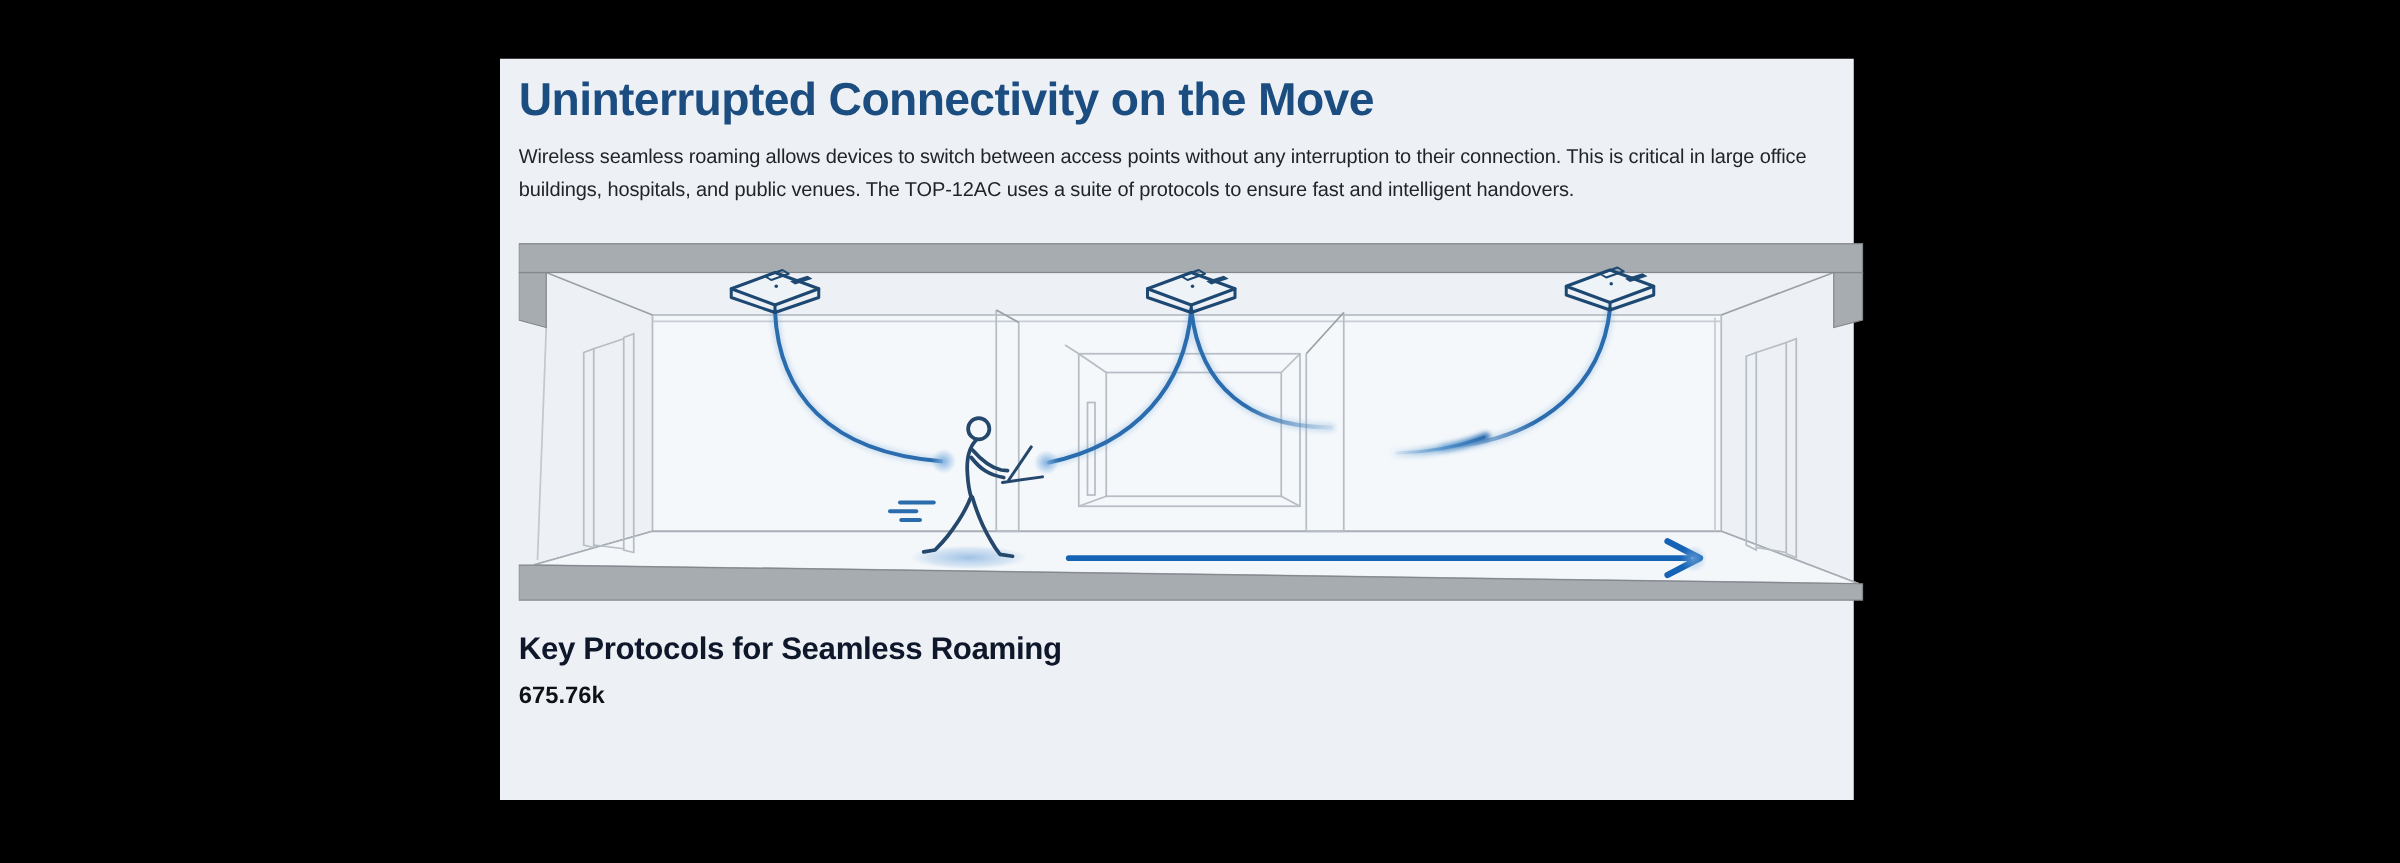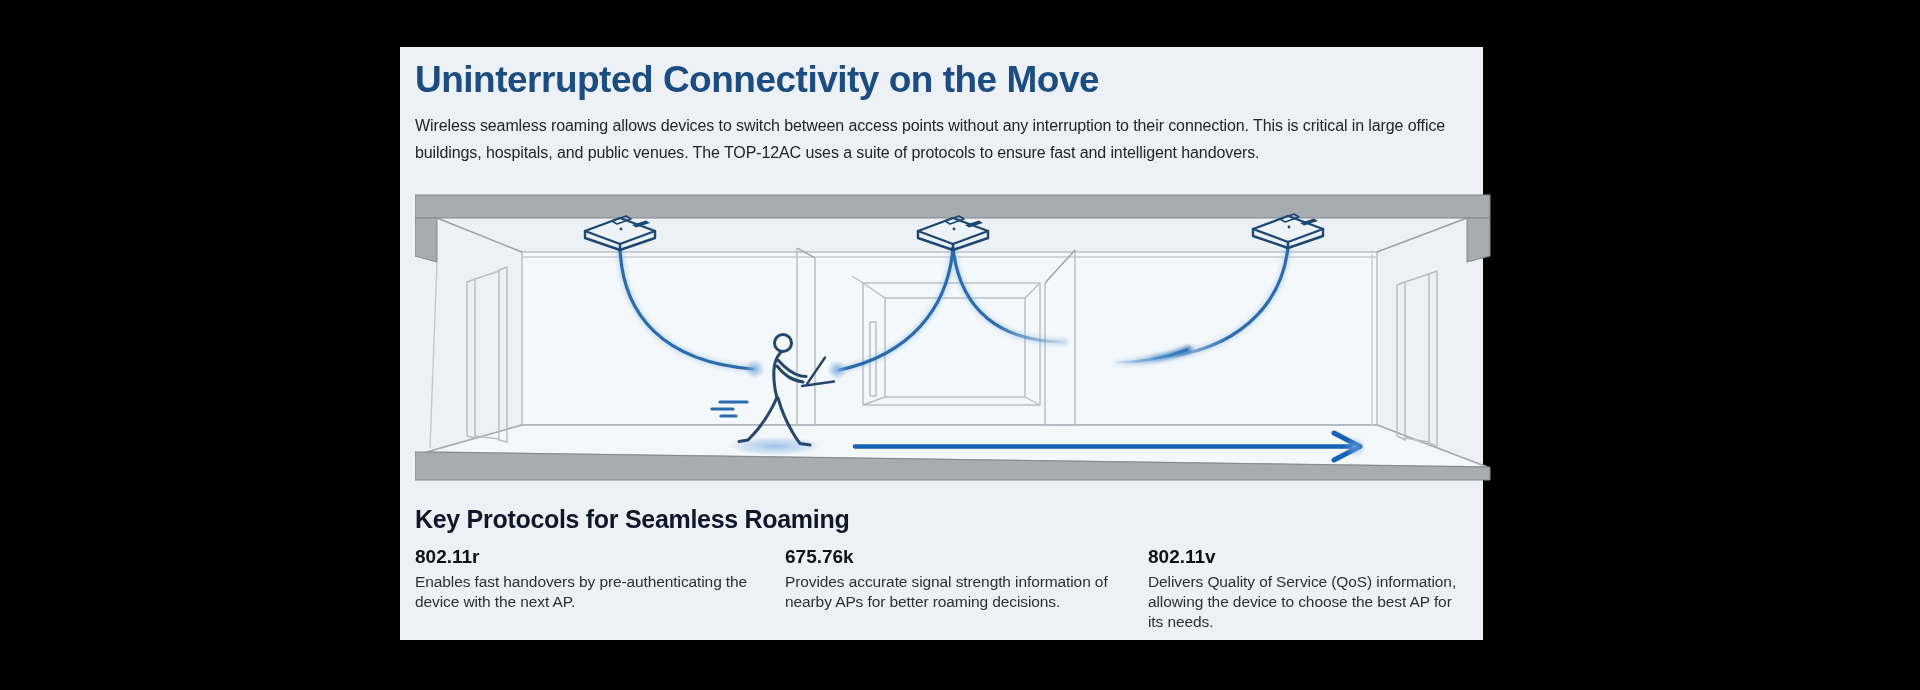--- a/index.html
+++ b/index.html
@@ -187,28 +187,19 @@
           <line x1="305" y1="212" x2="332" y2="212"></line>
           <line x1="297" y1="219" x2="318" y2="219"></line>
           <line x1="306" y1="226" x2="321" y2="226"></line>
         </g>
       </g>
     </svg>
 
     <h2 class="protocols-heading">Key Protocols for Seamless Roaming</h2>
 
     <div class="cols">
-      <div class="col c1">
-        <div class="pname">802.11r</div>
-        <div class="pdesc">Enables fast handovers by pre-authenticating the device with the next AP.</div>
-      </div>
       <div class="col c2">
         <div class="pname">675.76k</div>
-        <div class="pdesc">Provides accurate signal strength information of nearby APs for better roaming decisions.</div>
-      </div>
-      <div class="col c3">
-        <div class="pname">802.11v</div>
-        <div class="pdesc">Delivers Quality of Service (QoS) information, allowing the device to choose the best AP for its needs.</div>
       </div>
     </div>
 
   </div>
 </div>
 
 </body></html>

